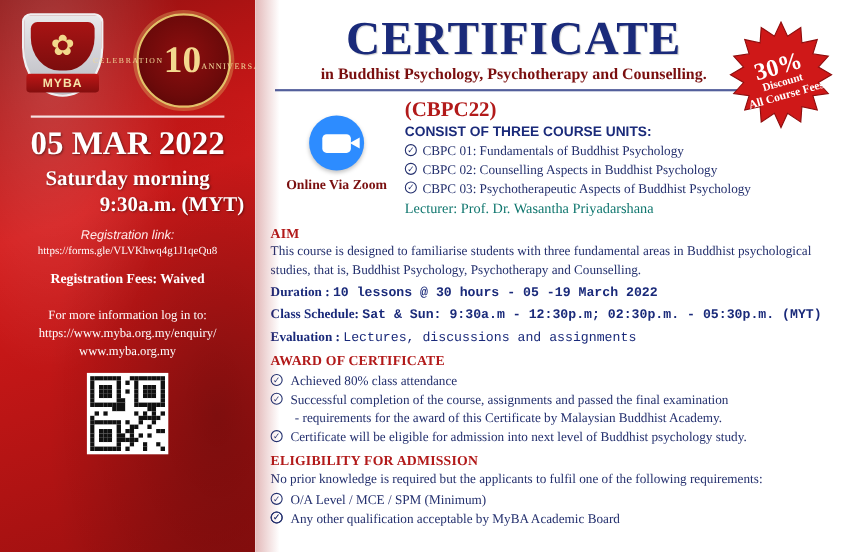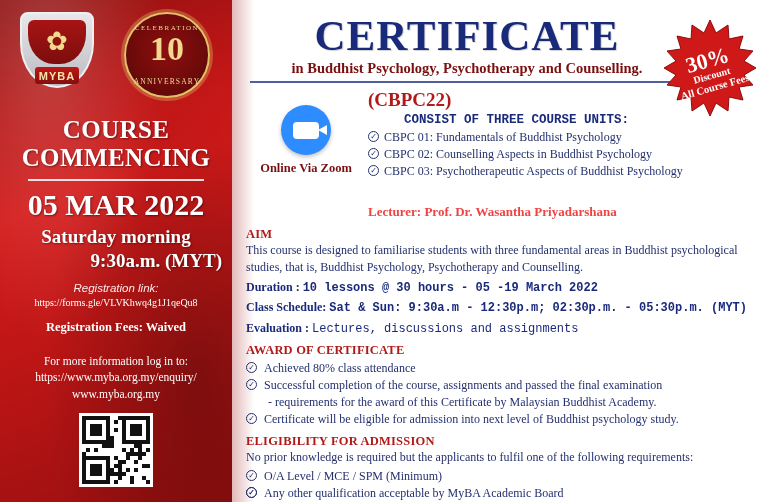--- a/index.html
+++ b/index.html
@@ -61,39 +61,39 @@
   }
   .shield-inner {
     width: 58px; height: 44px;
     background: linear-gradient(180deg,#a81414,#7c0d0d);
     border-radius: 6px 6px 26px 26px / 6px 6px 30px 30px;
     display:flex; align-items:center; justify-content:center;
   }
   .lotus { font-size: 26px; color: #f2d98b; line-height: 1; }
   .shield-band {
     margin-top: 3px;
-    width: 44px; height: 17px;
+    width: 66px; height: 17px;
     background: linear-gradient(180deg,#bf1616,#840e0e);
     border-radius: 3px;
     display:flex; align-items:center; justify-content:center;
     font-family: "Liberation Sans", sans-serif;
     font-weight: bold;
     font-size: 11px;
     letter-spacing: 1px;
     color: #f5e3a8;
   }
 
   
   .seal {
     position: relative;
     width: 86px; height: 86px;
     border-radius: 50%;
     background: radial-gradient(circle at 50% 45%, #8e0f0f 0%, #6d0a0a 60%, #4d0606 100%);
     border: 2px solid #e2c168;
-    display:flex; flex-direction:column; align-items:center; justify-content:center;
+    display:flex; flex-direction:row; align-items:center; justify-content:center;
     box-shadow: 0 0 0 3px rgba(226,193,104,0.35);
   }
   .seal .celeb {
     font-family: "Liberation Serif", serif;
     font-size: 7px; letter-spacing: 1.5px; color:#f0d89a;
     text-transform: uppercase;
   }
   .seal .ten {
     font-family: "Liberation Serif", serif;
     font-size: 34px; font-weight: bold; color: #f3d98f; line-height: 1;
@@ -288,26 +288,25 @@
   }
   .cbpc-col { flex: 1; padding-left: 2px; }
   .cbpc-code {
     font-family: "Liberation Serif", serif;
     font-weight: bold;
     font-size: 19px;
     color: #b21a1a;
     margin-bottom: 2px;
   }
   .consist {
-    font-family: Liberation Mono, monospace;
+    font-family: Liberation Sans, sans-serif;
     font-weight: bold;
     font-size: 12.5px;
     color: #1a2a7a;
     margin-bottom: 2px;
-    margin-left: 36px;
   }
   ul.units { list-style: none; }
   ul.units li {
     font-family: "Liberation Serif", serif;
     font-size: 12px;
     color: #24306e;
     line-height: 1.42;
     padding-left: 16px;
     position: relative;
   }
@@ -316,24 +315,24 @@
     width: 11px; height: 11px;
     border-radius: 50%;
     border: 1px solid #24306e;
     font-size: 8px;
     line-height: 9px;
     text-align: center;
     color: #24306e;
   }
   .lecturer {
     font-family: "Liberation Serif", serif;
-    font-weight: bold;
+    font-weight: normal;
     font-size: 13px;
-    color: #ef4444;
-    margin-top: 24px;
+    color: #0f766e;
+    margin-top: 2px;
   }
 
   
   .sec { margin-top: 7px; }
   .sec-h {
     font-family: "Liberation Serif", serif;
     font-weight: bold;
     font-size: 12.5px;
     color: #b21a1a;
     letter-spacing: 0.2px;
@@ -382,21 +381,20 @@
           </div>
         </div>
 
         <div class="seal">
           <span class="celeb">CELEBRATION</span>
           <span class="ten">10</span>
           <span class="anniv">ANNIVERSARY</span>
         </div>
       </div>
 
-      <div class="commencing">COURSE COMMENCING</div>
       <div class="hr-white"></div>
       <div class="date">05 MAR 2022</div>
       <div class="dayline">Saturday morning</div>
       <div class="timeline">9:30a.m. (MYT)</div>
 
       <div class="reg-label">Registration link:</div>
       <div class="reg-link">https://forms.gle/VLVKhwq4g1J1qeQu8</div>
 
       <div class="fees-waived">Registration Fees: Waived</div>
 

